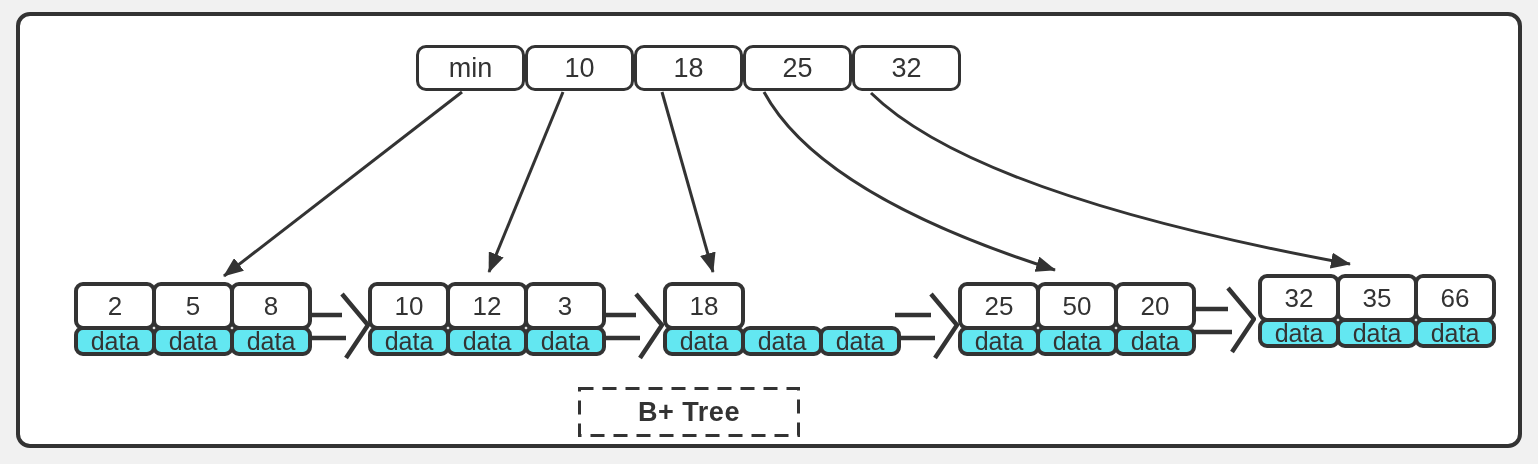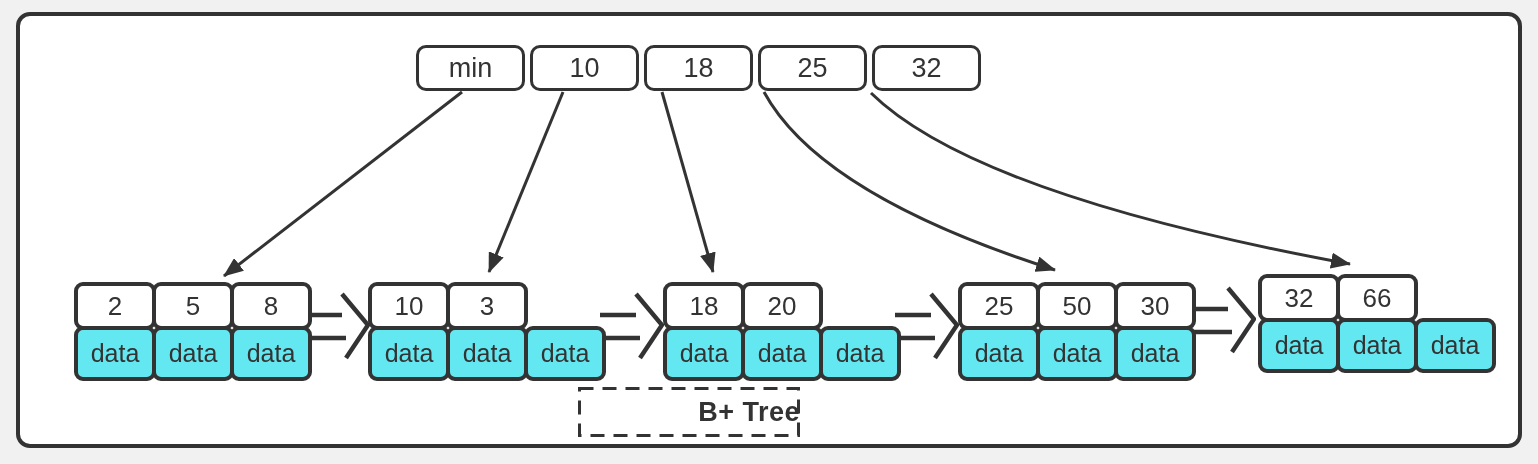--- a/index.html
+++ b/index.html
@@ -14,49 +14,49 @@
   .frame {
     position:absolute; left:16px; top:12px;
     width:1506px; height:436px;
     box-sizing:border-box;
     background:#ffffff;
     border:4px solid #333;
     border-radius:14px;
   }
   .overlay { position:absolute; left:0; top:0; width:1538px; height:464px; pointer-events:none; }
 
-  .root-node { position:absolute; left:416px; top:45px; display:flex; gap:5px; }
+  .root-node { position:absolute; left:416px; top:45px; display:flex; }
   .root-cell {
     width:109px; height:46px; box-sizing:border-box;
     border:3.5px solid #333; border-radius:10px;
     background:#fff;
     display:flex; align-items:center; justify-content:center;
     font-size:27px;
   }
 
   .leaf { position:absolute; }
   .leaf-row { display:flex; }
   .cell {
     box-sizing:border-box;
     width:82px; height:48px;
     border:4px solid #333; border-radius:9px;
     background:#fff;
     display:flex; align-items:center; justify-content:center;
     font-size:26px;
   }
   .leaf-row .cell + .cell { margin-left:-4px; }
   .data-row { margin-top:-4px; }
-  .data-row .cell { height:55px; background:#63e7f1; font-size:25px; }
+  .data-row .cell { height:30px; background:#63e7f1; font-size:25px; }
 
   .link-arrow { position:absolute; width:64px; height:72px; }
 
   .tree-label {
     position:absolute; left:578px; top:387px;
     width:222px; height:50px;
-    display:flex; align-items:center; justify-content:flex-end;
+    display:flex; align-items:center; justify-content:center;
     font-size:27px; font-weight:bold; letter-spacing:0.5px;
   }
   .tree-label .dash-border { position:absolute; left:0; top:0; }
   .tree-label .label-text { position:relative; }
 </style>
 </head>
 <body>
 
 <div class="frame"></div>
 
@@ -121,57 +121,58 @@
   <div class="leaf-row data-row">
     <div class="cell">data</div>
     <div class="cell">data</div>
     <div class="cell">data</div>
   </div>
 </div>
 
 <div class="leaf" style="left:368px; top:282px;">
   <div class="leaf-row key-row">
     <div class="cell">10</div>
+    <div class="cell">12</div>
     <div class="cell">3</div>
   </div>
   <div class="leaf-row data-row">
     <div class="cell">data</div>
     <div class="cell">data</div>
     <div class="cell">data</div>
   </div>
 </div>
 
 <div class="leaf" style="left:663px; top:282px;">
   <div class="leaf-row key-row">
     <div class="cell">18</div>
-    <div class="cell">20</div>
   </div>
   <div class="leaf-row data-row">
     <div class="cell">data</div>
     <div class="cell">data</div>
     <div class="cell">data</div>
   </div>
 </div>
 
 <div class="leaf" style="left:958px; top:282px;">
   <div class="leaf-row key-row">
     <div class="cell">25</div>
     <div class="cell">50</div>
-    <div class="cell">30</div>
+    <div class="cell">20</div>
   </div>
   <div class="leaf-row data-row">
     <div class="cell">data</div>
     <div class="cell">data</div>
     <div class="cell">data</div>
   </div>
 </div>
 
 <div class="leaf" style="left:1258px; top:274px;">
   <div class="leaf-row key-row">
     <div class="cell">32</div>
+    <div class="cell">35</div>
     <div class="cell">66</div>
   </div>
   <div class="leaf-row data-row">
     <div class="cell">data</div>
     <div class="cell">data</div>
     <div class="cell">data</div>
   </div>
 </div>
 
 <div class="tree-label">

